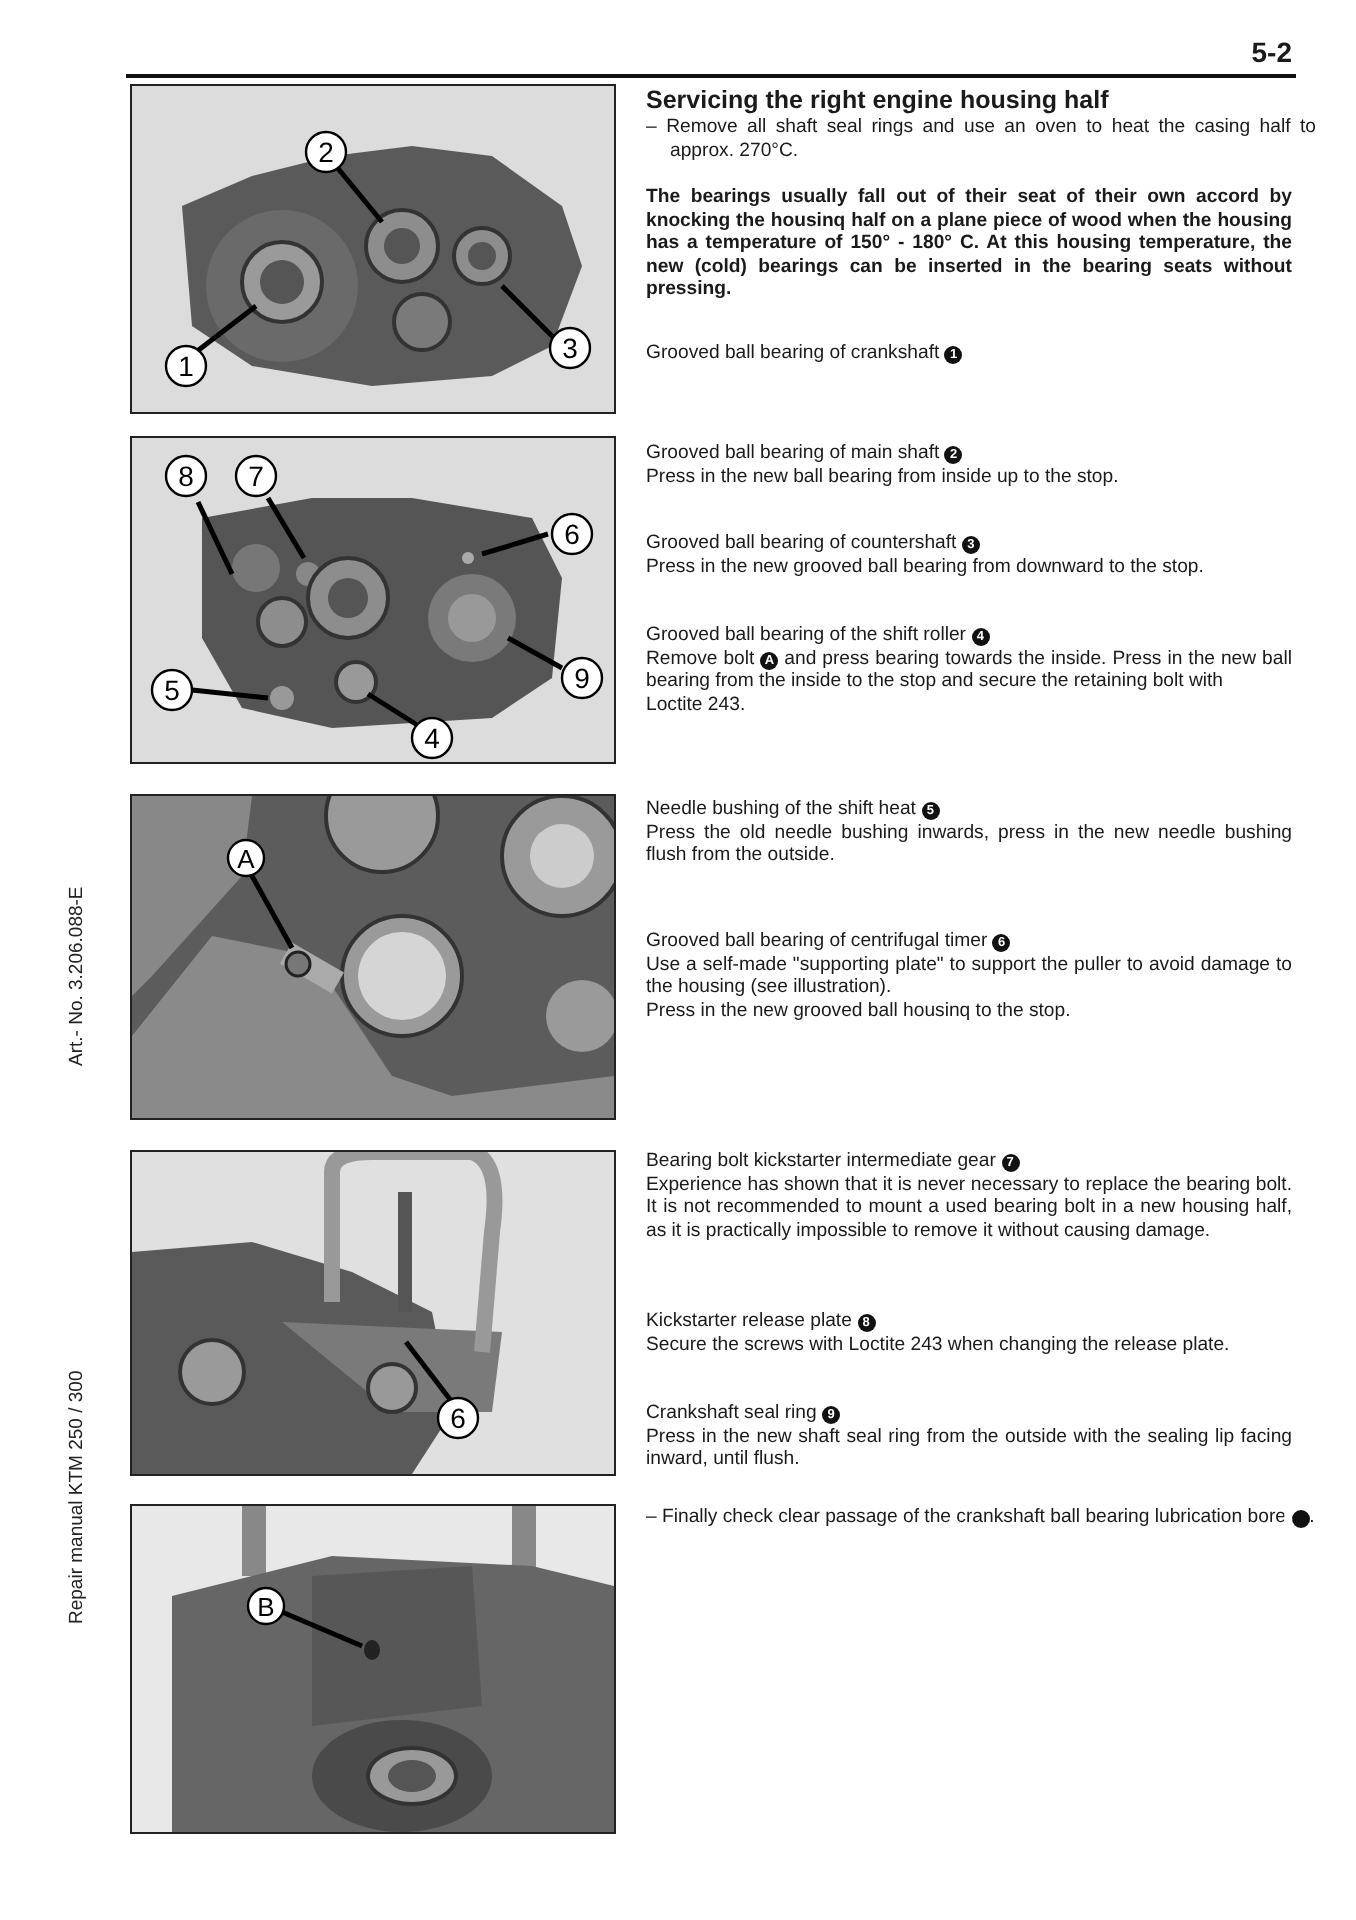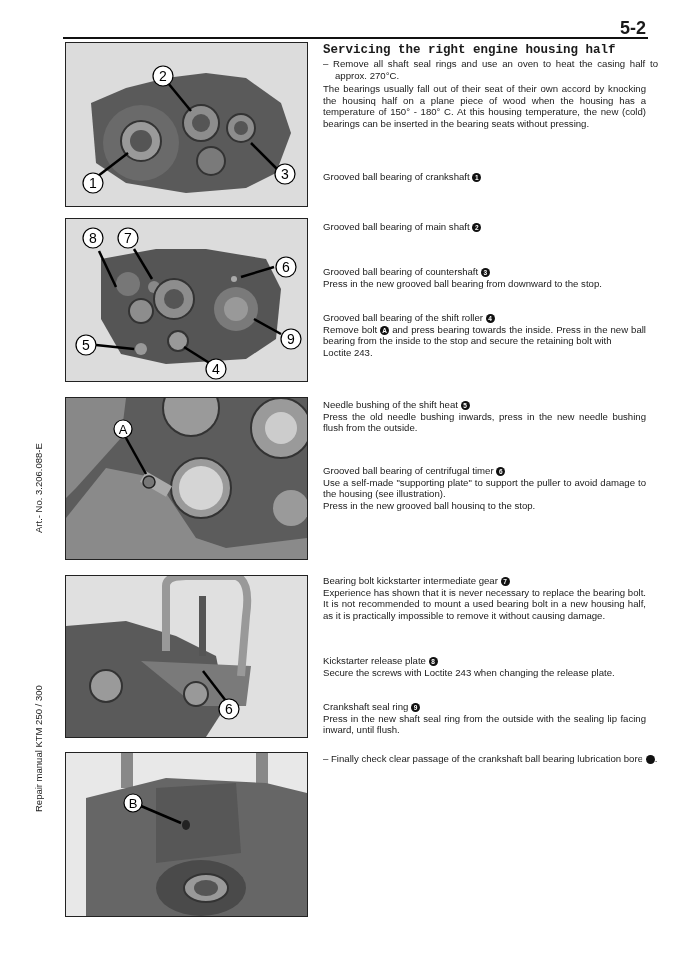--- a/index.html
+++ b/index.html
@@ -1,23 +1,23 @@
 <!DOCTYPE html>
 <html><head>
 <meta charset="utf-8">
 <style>
   html,body{margin:0;padding:0;background:#fff;}
   body{width:678px;height:960px;position:relative;overflow:hidden;font-family:"Liberation Sans",sans-serif;color:#1a1a1a;}
-  .page-num{position:absolute;right:32px;top:18px;font-weight:bold;font-size:18px;text-align:right;}
+  .page-num{position:absolute;right:32px;top:18px;font-weight:bold;font-size:14px;text-align:right;}
   .header-rule{position:absolute;left:63px;right:30px;top:37px;height:2px;background:#111;}
   .side{position:absolute;font-size:9.5px;color:#222;transform:rotate(-90deg);transform-origin:left top;white-space:nowrap;}
   .photo{position:absolute;left:65px;width:241px;border:1.5px solid #222;overflow:hidden;background:#d9d9d9;}
   .photo svg{display:block;width:100%;height:100%;}
   .text-col{position:absolute;left:323px;width:323px;font-size:9.6px;line-height:11.6px;}
-  .title{font-weight:bold;font-size:12.5px;line-height:14px;margin:0;font-family:Liberation Mono, monospace;}
+  .title{font-weight:bold;font-size:12.5px;line-height:14px;margin:0;}
   .blk{position:absolute;left:0;width:323px;}
   .just{text-align:justify;}
   .dash{padding-left:12px;text-indent:-12px;text-align:justify;}
   .b{display:inline-block;width:9px;height:9px;border-radius:50%;background:#111;color:#fff;font-size:6.5px;line-height:9px;text-align:center;font-weight:bold;vertical-align:0px;}
 </style>
 </head>
 <body>
 
 <div class="page-num">5-2</div>
 <div class="header-rule"></div>
@@ -132,28 +132,29 @@
     <ellipse cx="120" cy="72" rx="4" ry="5" fill="#222"></ellipse>
     <line x1="75" y1="53" x2="115" y2="70" stroke="#000" stroke-width="2.5"></line>
     <circle cx="67" cy="50" r="9" fill="#fff" stroke="#000" stroke-width="1.2"></circle>
     <text x="67" y="55" font-size="13" text-anchor="middle" font-family="Liberation Sans, sans-serif">B</text>
   </svg>
 </div>
 
 <div class="text-col" style="top:43px;height:900px;">
   <h2 class="title">Servicing the right engine housing half</h2>
   <div class="blk dash" style="top:15px;">–  Remove all shaft seal rings and use an oven to heat the casing half to approx. 270°C.</div>
-  <div class="blk just" style="top:40px;">The bearings usually fall out of their seat of their own accord by knocking the housinq half on a plane piece of wood when the housing has a temperature of 150° - 180° C. At this housing temperature, the new (cold) bearings can be inserted in the bearing seats without pressing.</div>
+  <div class="blk just" style="top:50px;font-weight:bold;">The bearings usually fall out of their seat of their own accord by knocking the housinq half on a plane piece of wood when the housing has a temperature of 150° - 180° C. At this housing temperature, the new (cold) bearings can be inserted in the bearing seats without pressing.</div>
 
   <div class="blk" style="top:128px;">
     <div><span>Grooved ball bearing of crankshaft</span> <span class="b">1</span></div>
   </div>
 
   <div class="blk" style="top:178px;">
     <div><span>Grooved ball bearing of main shaft</span> <span class="b">2</span></div>
+    <div class="just">Press in the new ball bearing from inside up to the stop.</div>
   </div>
 
   <div class="blk" style="top:223px;">
     <div><span>Grooved ball bearing of countershaft</span> <span class="b">3</span></div>
     <div class="just">Press in the new grooved ball bearing from downward to the stop.</div>
   </div>
 
   <div class="blk" style="top:269px;">
     <div><span>Grooved ball bearing of the shift roller</span> <span class="b">4</span></div>
     <div class="just"><span>Remove bolt</span> <span class="b">A</span> <span>and press bearing towards the inside. Press in the new ball bearing from the inside to the stop and secure the retaining bolt with</span></div>

